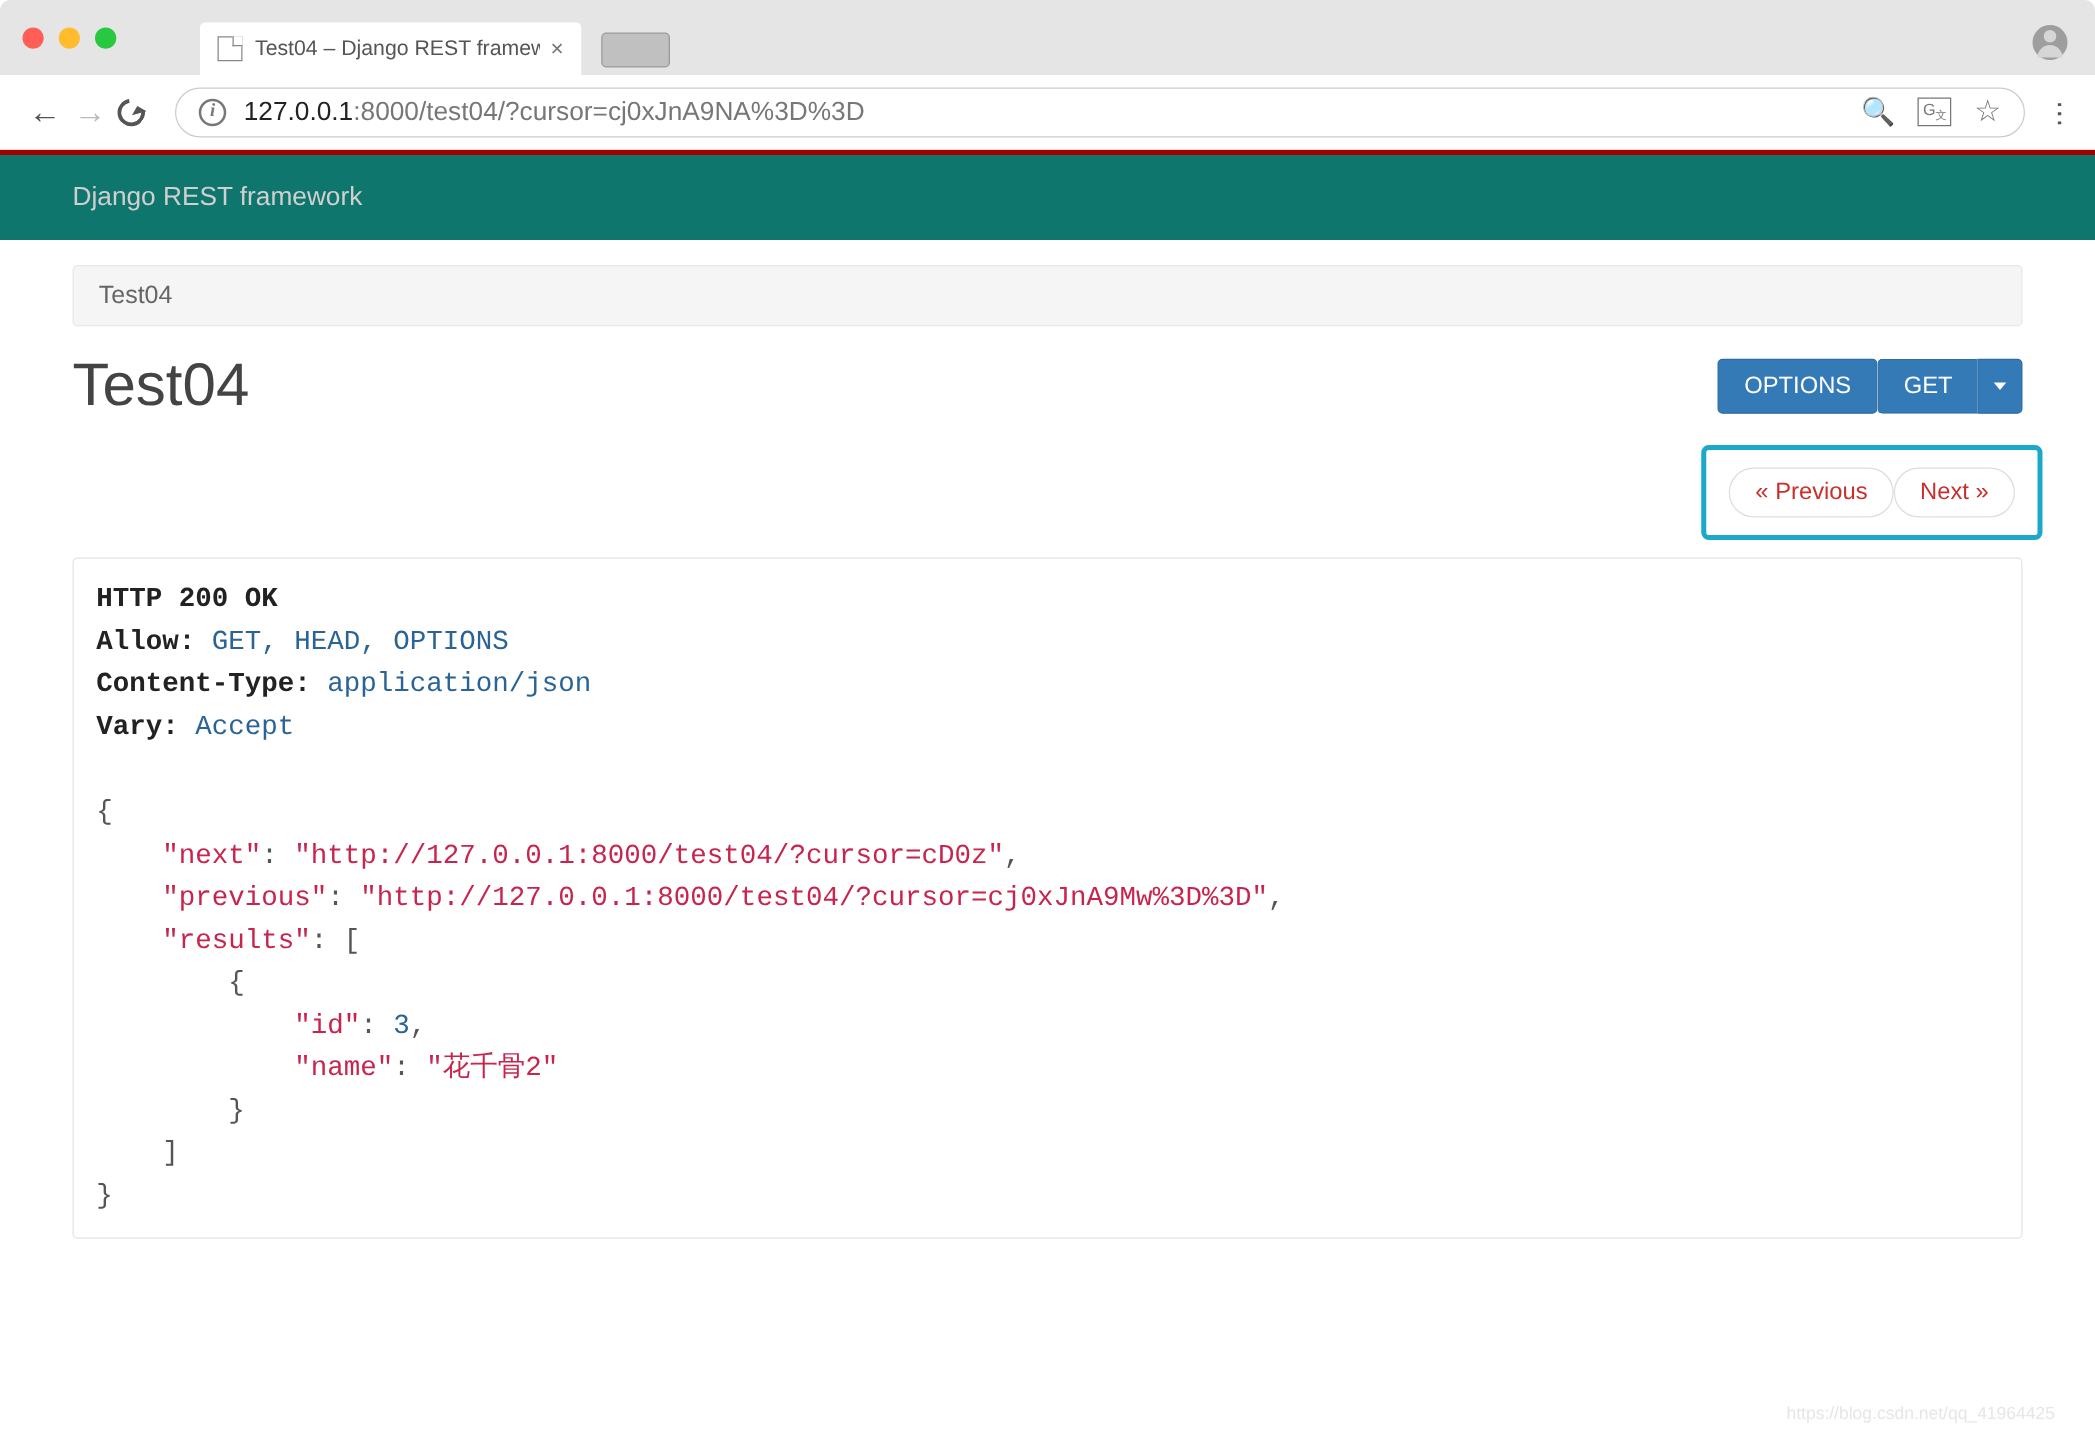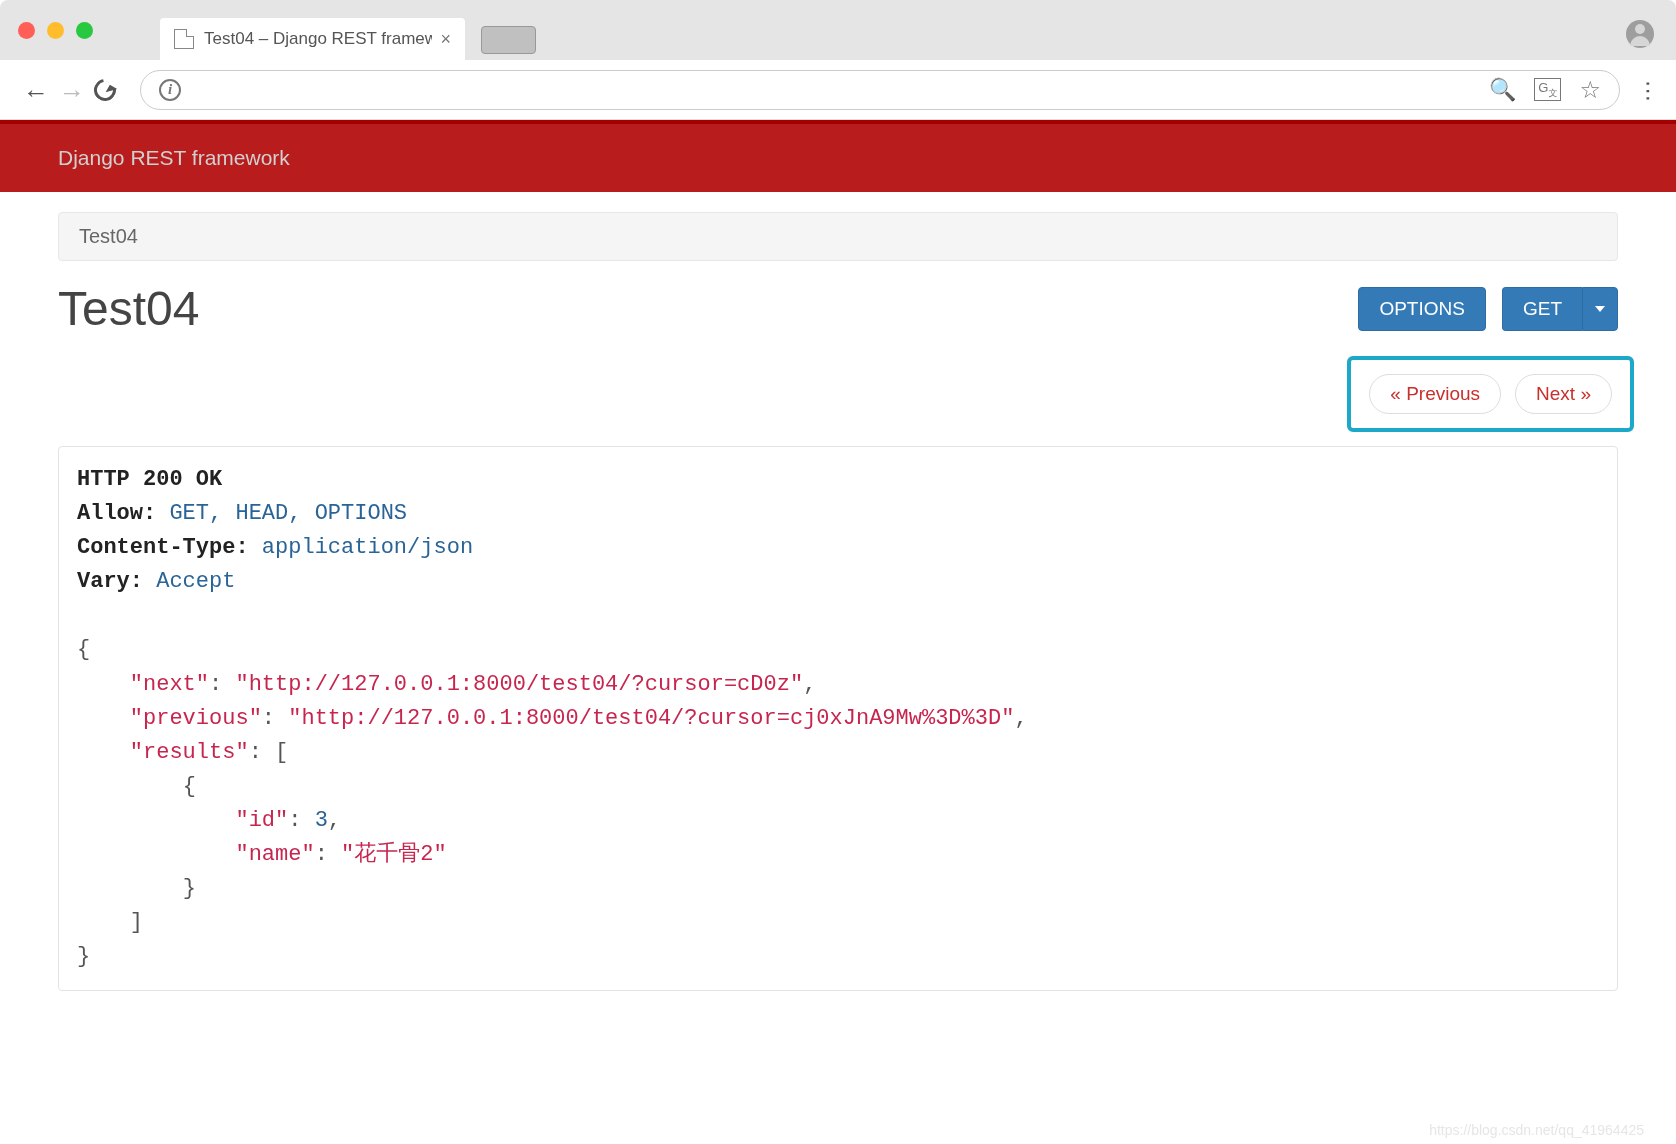--- a/index.html
+++ b/index.html
@@ -175,21 +175,21 @@
 .menu-dots { margin-left: 18px; font-size: 22px; color: #555; letter-spacing: -2px; }
 .menu-dots-v { display: inline-block; transform: rotate(90deg); }
 
 .page-scroll {
   height: 1024px;
   overflow-y: scroll;
   position: relative;
 }
 .red-bar { height: 4px; background: #a30000; }
 .navbar {
-  background: #b91c1c;
+  background: #0f766e;
   height: 68px;
   display: flex;
   align-items: center;
   padding-left: 58px;
   color: #d0d0d0;
   font-size: 21px;
 }
 .breadcrumb-row {
   margin: 20px 58px 0 58px;
   background: #f5f5f5;
@@ -203,21 +203,21 @@
   margin: 20px 58px 0 58px;
   display: flex;
   align-items: center;
   justify-content: space-between;
 }
 .page-header h1 {
   font-size: 48px;
   font-weight: 400;
   color: #444;
 }
-.btn-row { display: flex; gap: 16px; }
+.btn-row { display: flex; }
 .btn-blue {
   background: #337ab7;
   color: #fff;
   border: 1px solid #2e6da4;
   border-radius: 4px;
   padding: 10px 20px;
   font-size: 19px;
   display: flex;
   align-items: center;
 }
@@ -234,21 +234,20 @@
 .pagination-box {
   margin: 20px 42px 14px 58px;
   display: flex;
   justify-content: flex-end;
 }
 .pagination-frame {
   border: 4px solid #1ca9c9;
   border-radius: 6px;
   padding: 14px 18px;
   display: flex;
-  gap: 14px;
 }
 .page-btn {
   border: 1px solid #ddd;
   border-radius: 22px;
   padding: 8px 20px;
   font-size: 19px;
   color: #c9302c;
   background: #fff;
 }
 .request-bar {
@@ -316,20 +315,23 @@
   </div>
   <div class="profile-icon"></div>
 </div>
 
 <div class="address-row">
   <div class="nav-btn">←</div>
   <div class="nav-btn disabled">→</div>
   <div class="reload-icon"></div>
   <div class="url-bar">
     <span class="info-icon">i</span>
+    <span class="url-text">
+      <span class="host">127.0.0.1</span><span class="path">:8000/test04/?cursor=cj0xJnA9NA%3D%3D</span>
+    </span>
     <div class="url-icons">
       <span class="zoom-out">🔍</span>
       <span class="translate-box">G<sub style="font-size:9px">文</sub></span>
       <span class="star-icon">☆</span>
     </div>
   </div>
   <span class="menu-dots"><span class="menu-dots-v">⋯</span></span>
 </div>
 
 <div class="page-scroll">

